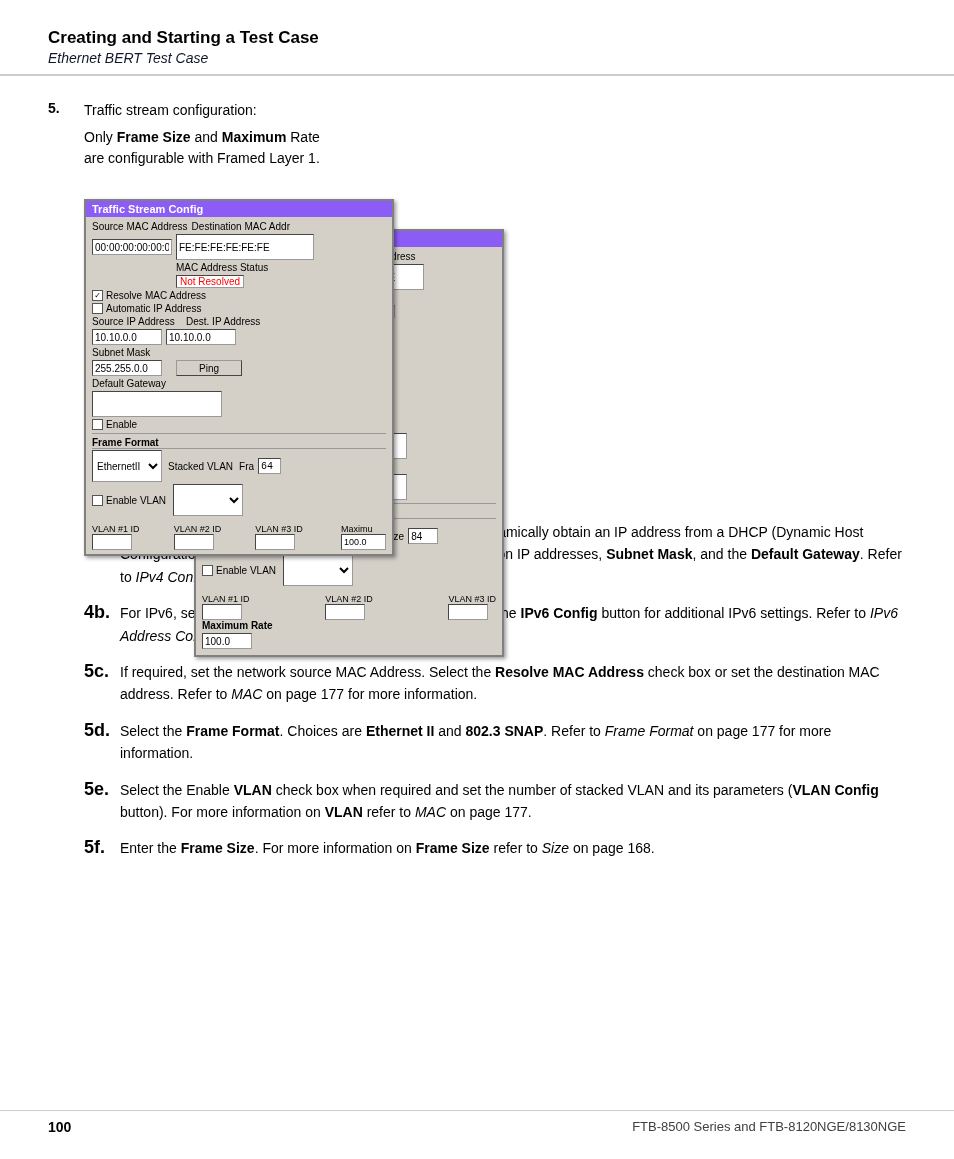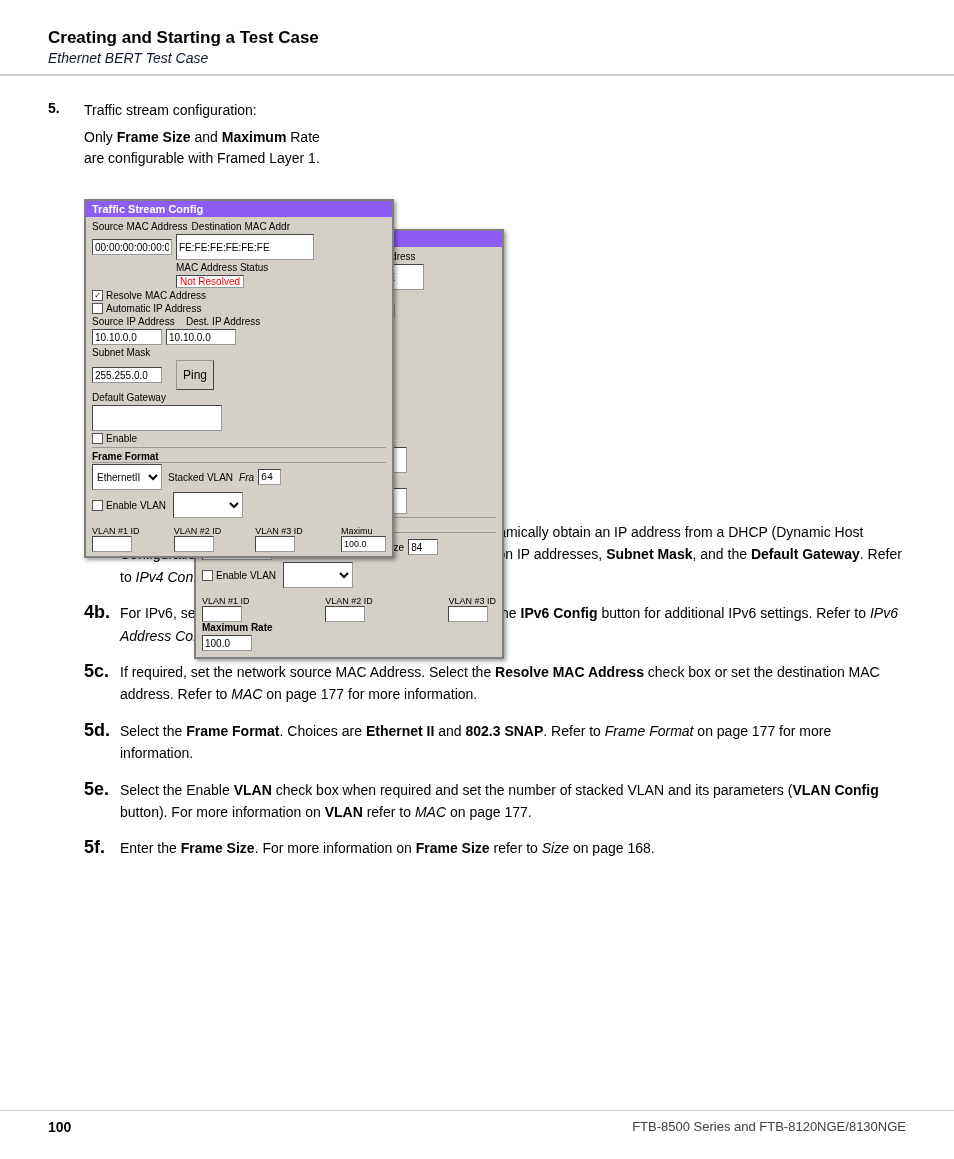--- a/index.html
+++ b/index.html
@@ -220,30 +220,30 @@
     }
     .ts-section-label {
       font-size: 10px;
       font-weight: bold;
       margin: 3px 0 1px 0;
       border-bottom: 1px solid #999;
     }
     .ts-btn {
       background: #d4d0c8;
       border: 1px outset #999;
-      font-size: 12px;
-      padding: 1px 6px;
-      height: 30px;
+      font-size: 10px;
+      padding: 1px 22px;
+      height: 16px;
       cursor: pointer;
       white-space: nowrap;
     }
     .ts-select {
       background: white;
       border: 1px inset #999;
-      height: 26px;
+      height: 32px;
       font-size: 10px;
       min-width: 70px;
     }
     .ts-vlan-row {
       display: flex;
       align-items: center;
       gap: 5px;
       margin-top: 8px;
       justify-content: space-between;
     }
@@ -448,21 +448,21 @@
                     <div class="ts-checkbox"></div>
                     <span>Enable</span>
                   </div>
                   <hr class="ts-divider">
                   <div class="ts-section-label">Frame Format</div>
                   <div class="ts-row">
                     <select class="ts-select" style="width:70px;">
                       <option>EthernetII</option>
                     </select>
                     <span style="font-size:10px;margin:0 2px;">Stacked VLAN</span>
-                    <span style="font-size:10px;font-style:italic;">Fra</span>
+                    <span style="font-size:10px;">Fra</span>
                     <input class="ts-field-small" value="64" style="width: 23px; font-family: Liberation Mono, monospace;">
                   </div>
                   <div class="ts-checkbox-row">
                     <div class="ts-checkbox"></div>
                     <span>Enable VLAN</span>
                     <select class="ts-select" style="width:30px;margin-left:4px;"></select>
                   </div>
                   <div class="ts-vlan-row">
                     <div class="ts-vlan-col">
                       <span>VLAN #1 ID</span>

